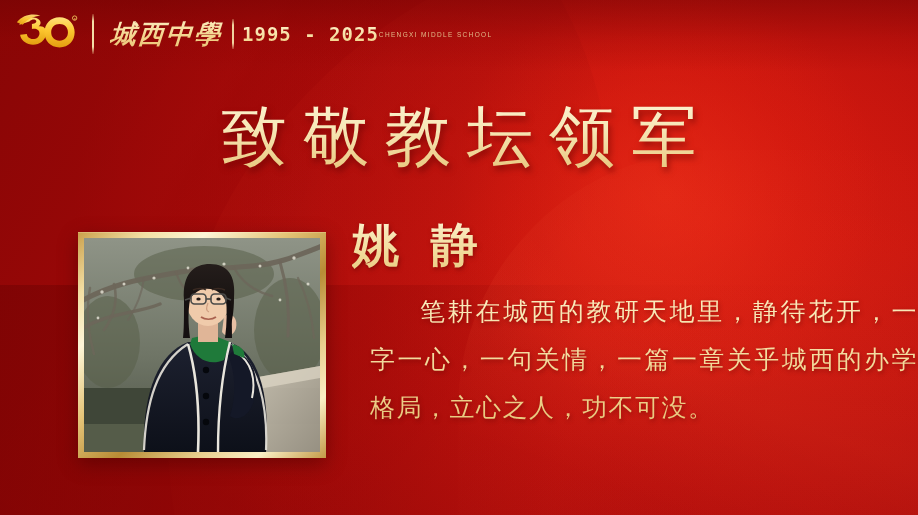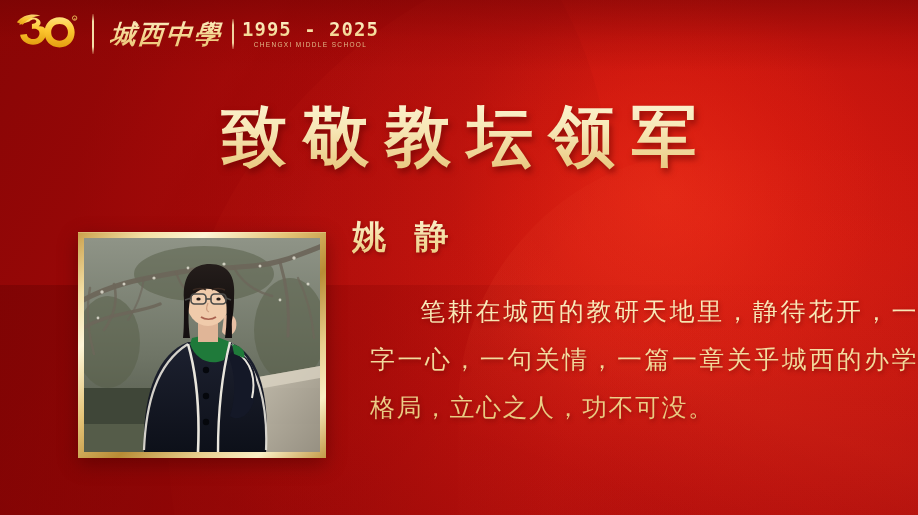--- a/index.html
+++ b/index.html
@@ -158,21 +158,21 @@
     height: 30px;
     margin: 0 8px 0 8px;
     background: linear-gradient(180deg,
       rgba(247,226,160,0.20) 0%,
       rgba(250,233,176,0.90) 20%,
       rgba(250,233,176,0.90) 80%,
       rgba(247,226,160,0.20) 100%);
   }
   .years-block {
     display: flex;
-    flex-direction: column;
+    flex-direction: row;
     align-items: center;
     justify-content: center;
     line-height: 1;
     text-align: right;
   }
   .years {
     font-family: "DejaVu Sans Mono", "Liberation Mono", monospace;
     font-size: 19px;
     font-weight: 700;
     letter-spacing: 1px;
@@ -195,21 +195,21 @@
 
   
   .title {
     position: absolute;
     left: 0;
     top: 104px;
     width: 918px;
     text-align: center;
     font-family: "Liberation Serif", "DejaVu Serif", serif;
     font-size: 66px;
-    font-weight: 700;
+    font-weight: 400;
     letter-spacing: 16px;
     text-indent: 16px;
     line-height: 1.0;
     background: linear-gradient(180deg,
       #fbf1cd 0%, #f7e7b6 38%, #f0d79a 70%, #e9c87f 100%);
     -webkit-background-clip: text;
     background-clip: text;
     -webkit-text-fill-color: transparent;
     color: #f5e2ac;
     filter: drop-shadow(2px 4px 3px rgba(90,0,0,0.55));
@@ -244,21 +244,21 @@
 
   
   .photo-svg { display: block; width: 100%; height: 100%; }
 
   
   .person-name {
     position: absolute;
     left: 352px;
     top: 214px;
     font-family: "Liberation Serif", "DejaVu Serif", serif;
-    font-size: 34px;
+    font-size: 47px;
     font-weight: 700;
     letter-spacing: 10px;
     color: #f4dfa4;
     background: linear-gradient(180deg, #fdf3d4 0%, #f4dea2 52%, #e8c87c 100%);
     -webkit-background-clip: text;
     background-clip: text;
     -webkit-text-fill-color: transparent;
     filter: drop-shadow(1px 2px 2px rgba(90,0,0,0.5));
     white-space: nowrap;
   }

